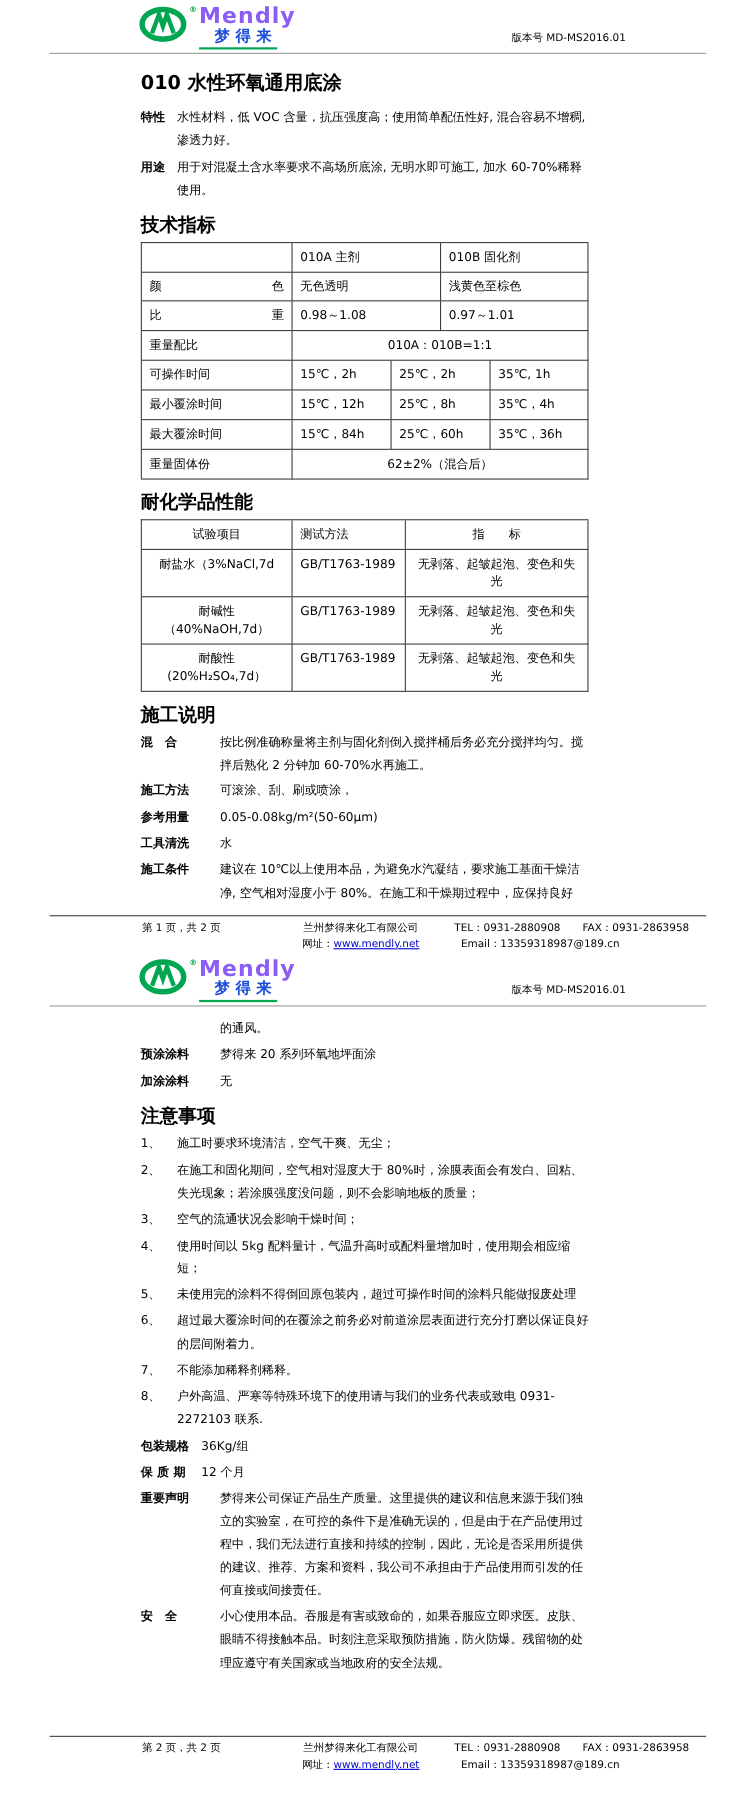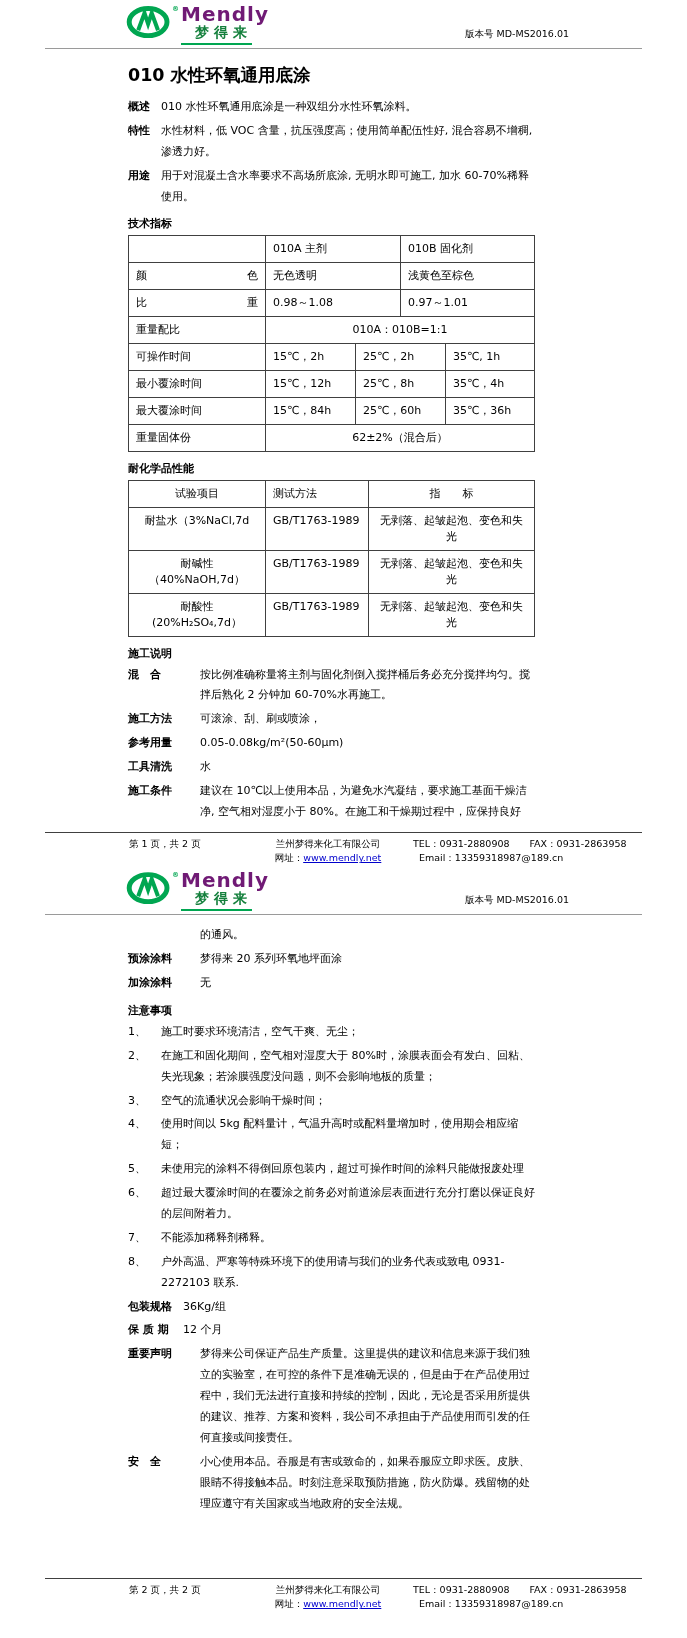--- a/index.html
+++ b/index.html
@@ -17,35 +17,35 @@
 
   
   .hdr {
     display: flex; justify-content: space-between; align-items: flex-end;
     padding: 5px 118px 3px 126px; min-height: 46px;
   }
   .logo { display: flex; align-items: flex-start; }
   .emblem { width: 46px; height: 36px; flex: 0 0 46px; }
   .reg { font-size: 7px; color: #00a651; font-weight: bold; vertical-align: top; line-height: 8px; }
   .logo-text { margin-left: 2px; }
-  .logo-en { color: #701a75; font-weight: bold; font-size: 20px; line-height: 19px; letter-spacing: 1px; }
-  .logo-cn { color: #15803d; font-weight: bold; font-size: 14px; letter-spacing: 5px; padding: 0 0 1px 14px; border-bottom: 2px solid #00a651; display: inline-block; }
+  .logo-en { color: #8b5cf6; font-weight: bold; font-size: 20px; line-height: 19px; letter-spacing: 1px; }
+  .logo-cn { color: #1d4ed8; font-weight: bold; font-size: 14px; letter-spacing: 5px; padding: 0 0 1px 14px; border-bottom: 2px solid #00a651; display: inline-block; }
   .version { font-size: 9.5px; padding-bottom: 4px; white-space: nowrap; }
   .rule { border: 0; border-top: 1px solid #9a9a9a; margin: 0 45px; }
 
   
   .content { flex: 1; padding: 8px 152px 6px 128px; }
   h1.title { font-size: 17.5px; margin: 6px 0 10px; font-weight: bold; }
   .kv { display: flex; margin: 3px 0; line-height: 1.9; }
   .k  { font-weight: bold; white-space: pre; }
   .k2 { flex: 0 0 33px; }
   .k4 { flex: 0 0 55px; }
   .k4w { flex: 0 0 72px; }
   .v  { flex: 1; }
-  h2.sec { font-size: 11px; margin: 9px 0 4px; font-weight: bold; }
+  h2.sec { font-size: 17px; margin: 9px 0 4px; font-weight: bold; }
   .indent72 { margin-left: 72px; line-height: 1.9; margin-top: 2px; }
 
   
   .tbl { border-top: 1px solid #404040; border-left: 1px solid #404040; margin: 3px 0 8px; }
   .trow { display: flex; }
   .tc { border-right: 1px solid #404040; border-bottom: 1px solid #404040; padding: 5px 7px; line-height: 1.45; overflow: hidden; }
   .jus { text-align: justify; text-align-last: justify; }
   .cl  { flex: 0 0 137px; }
   .ch  { flex: 0 0 135px; }
   .ch2 { flex: 1; }
@@ -90,24 +90,20 @@
       </div>
     </div>
     <div class="version">版本号 MD-MS2016.01</div>
   </div>
   <hr class="rule">
 
   <div class="content">
     <h1 class="title">010 水性环氧通用底涂</h1>
 
     <div class="kv">
-      <span class="k k2">概述</span>
-      <span class="v">010 水性环氧通用底涂是一种双组分水性环氧涂料。</span>
-    </div>
-    <div class="kv">
       <span class="k k2">特性</span>
       <span class="v">水性材料，低 VOC 含量，抗压强度高；使用简单配伍性好, 混合容易不增稠, 渗透力好。</span>
     </div>
     <div class="kv">
       <span class="k k2">用途</span>
       <span class="v">用于对混凝土含水率要求不高场所底涂, 无明水即可施工, 加水 60-70%稀释使用。</span>
     </div>
 
     <h2 class="sec">技术指标</h2>
     <div class="tbl">

